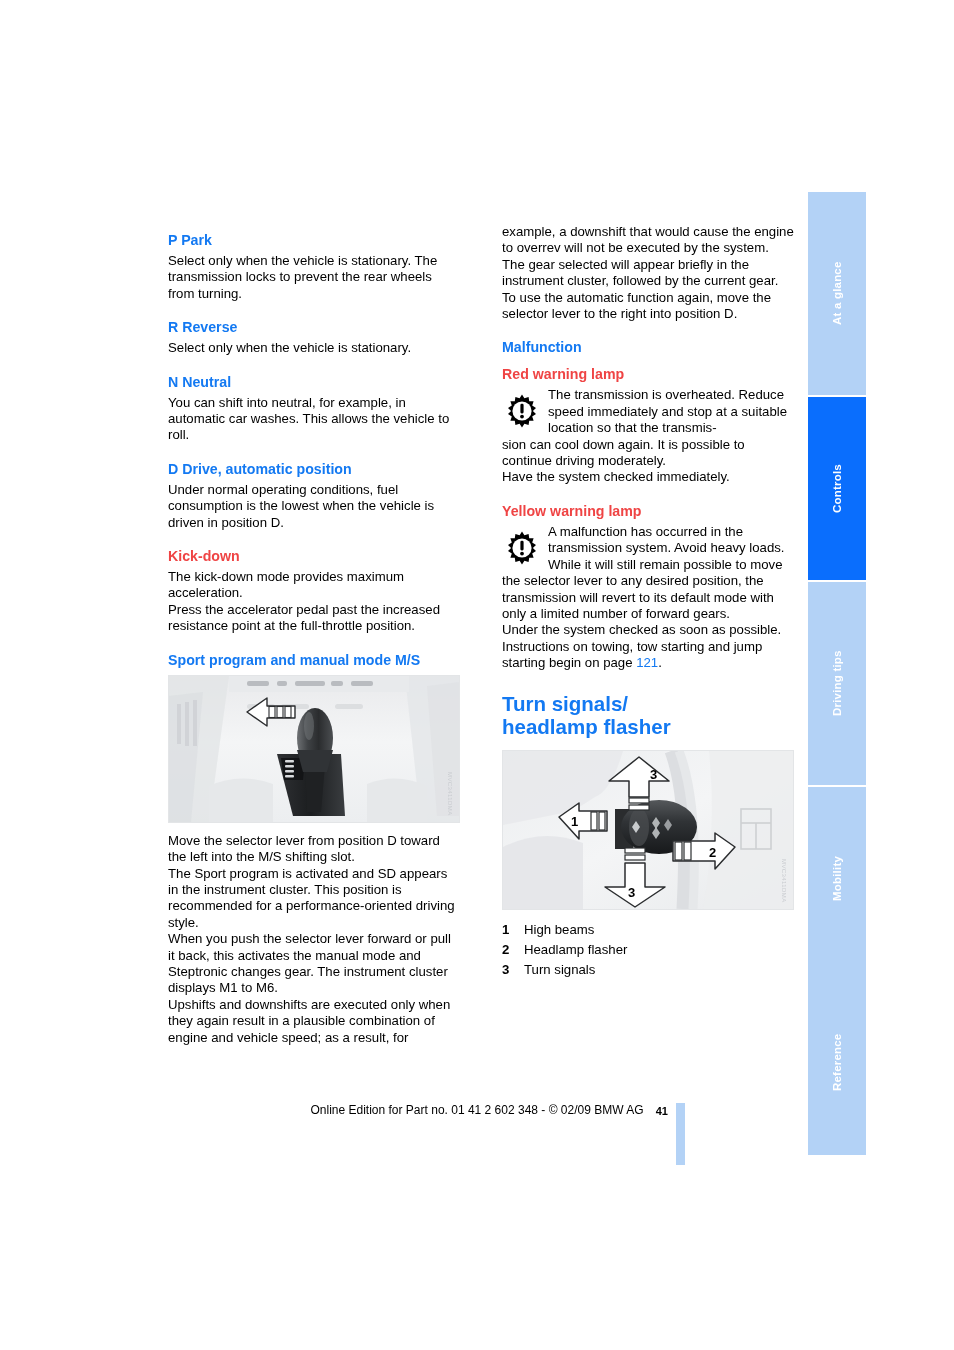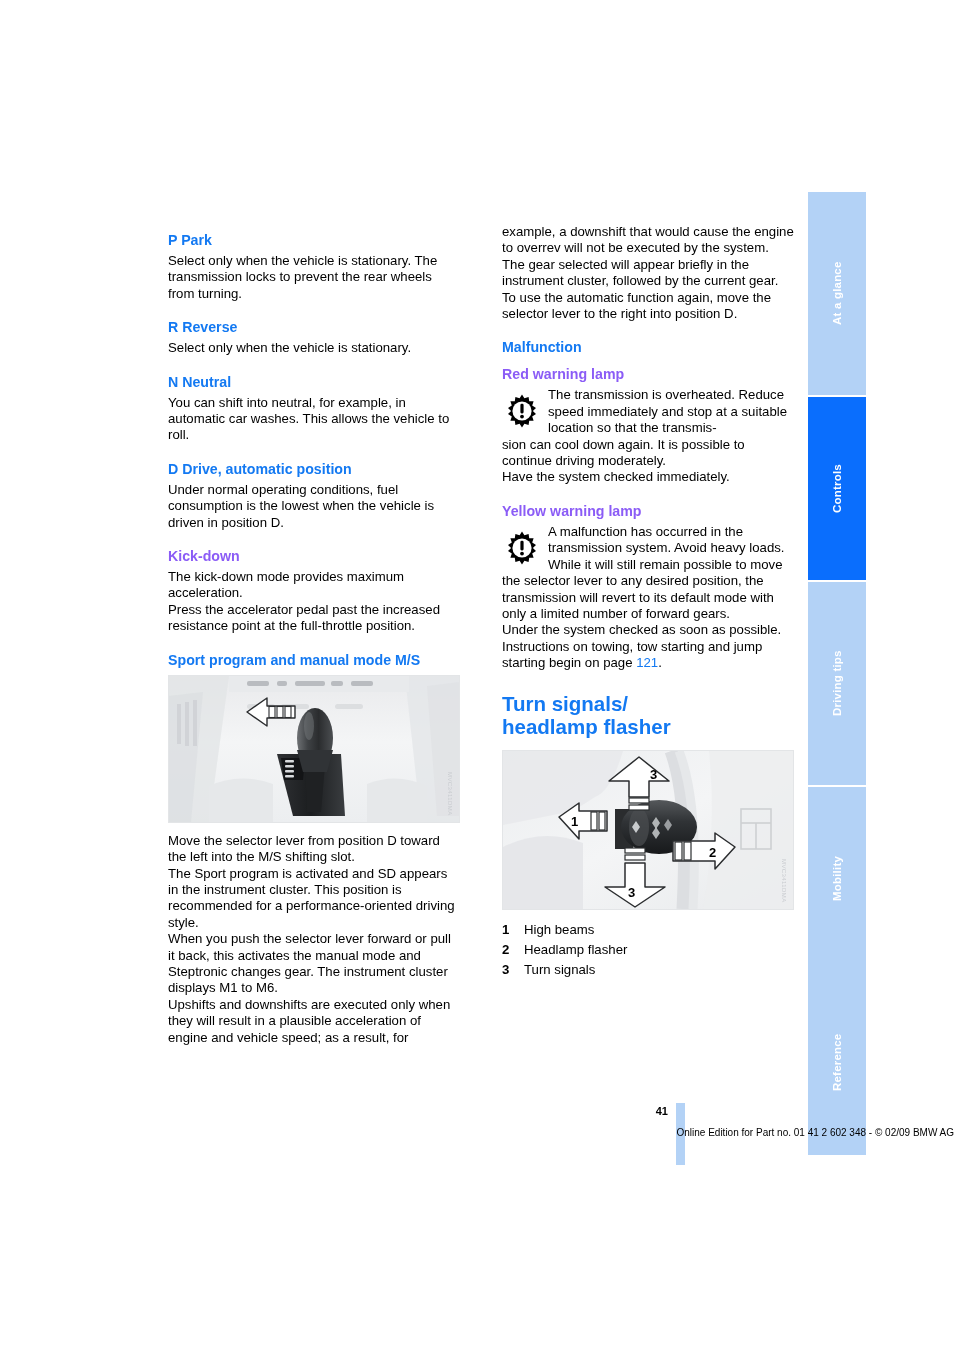--- a/index.html
+++ b/index.html
@@ -41,21 +41,21 @@
     color: #1379f2;
     margin: 0 0 4px 0;
     line-height: 17px;
   }
   h2.sec-head.first { margin-top: 8px; }
   h2.sec-head.spaced { margin-top: 17px; }
 
   h3.sub-head {
     font-size: 14.2px;
     font-weight: bold;
-    color: #8b5cf6;
+    color: #ef4444;
     margin: 17px 0 4px 0;
     line-height: 17px;
   }
 
   h1.big-head {
     font-size: 20.5px;
     font-weight: bold;
     color: #1379f2;
     margin: 0 0 12px 0;
     line-height: 23px;
@@ -146,24 +146,24 @@
     letter-spacing: 0.2px;
     box-sizing: border-box;
     border-bottom: 2px solid #ffffff;
   }
   .tab.active { background: #0a6efd; }
 
   
   .footer {
     position: absolute;
     left: 0;
-    top: 1127px;
+    top: 1103px;
     width: 954px;
-    text-align: right;
-    font-size: 10px;
+    text-align: center;
+    font-size: 12px;
     color: #000000;
   }
   .pagenum {
     position: absolute;
     left: 598px;
     top: 1105px;
     width: 70px;
     text-align: right;
     font-size: 11px;
     font-weight: bold;
@@ -268,21 +268,21 @@
           <rect x="108" y="30.5" width="6" height="11" fill="#ffffff" stroke="#2b2d2f" stroke-width="1.1"></rect>
           <rect x="116" y="30.5" width="6" height="11" fill="#ffffff" stroke="#2b2d2f" stroke-width="1.1"></rect>
         </g>
       </svg>
       <span class="fig-code">MVC3411DMA</span>
     </div>
 
     <p class="body">Move the selector lever from position D toward the left into the M/S shifting slot.</p>
     <p class="body">The Sport program is activated and SD appears in the instrument cluster. This position is recommended for a performance-oriented driving style.</p>
     <p class="body gap">When you push the selector lever forward or pull it back, this activates the manual mode and Steptronic changes gear. The instrument cluster displays M1 to M6.</p>
-    <p class="body gap">Upshifts and downshifts are executed only when they will result in a plausible acceleration of engine and vehicle speed; as a result, for</p>
+    <p class="body gap">Upshifts and downshifts are executed only when they again result in a plausible combination of engine and vehicle speed; as a result, for</p>
   </div>
 
   <div class="col col-right">
 
     <p class="body">example, a downshift that would cause the engine to overrev will not be executed by the system. The gear selected will appear briefly in the instrument cluster, followed by the current gear.</p>
     <p class="body gap">To use the automatic function again, move the selector lever to the right into position D.</p>
 
     <h2 class="sec-head spaced">Malfunction</h2>
 
     <h3 class="sub-head" style="margin-top:10px">Red warning lamp</h3>

